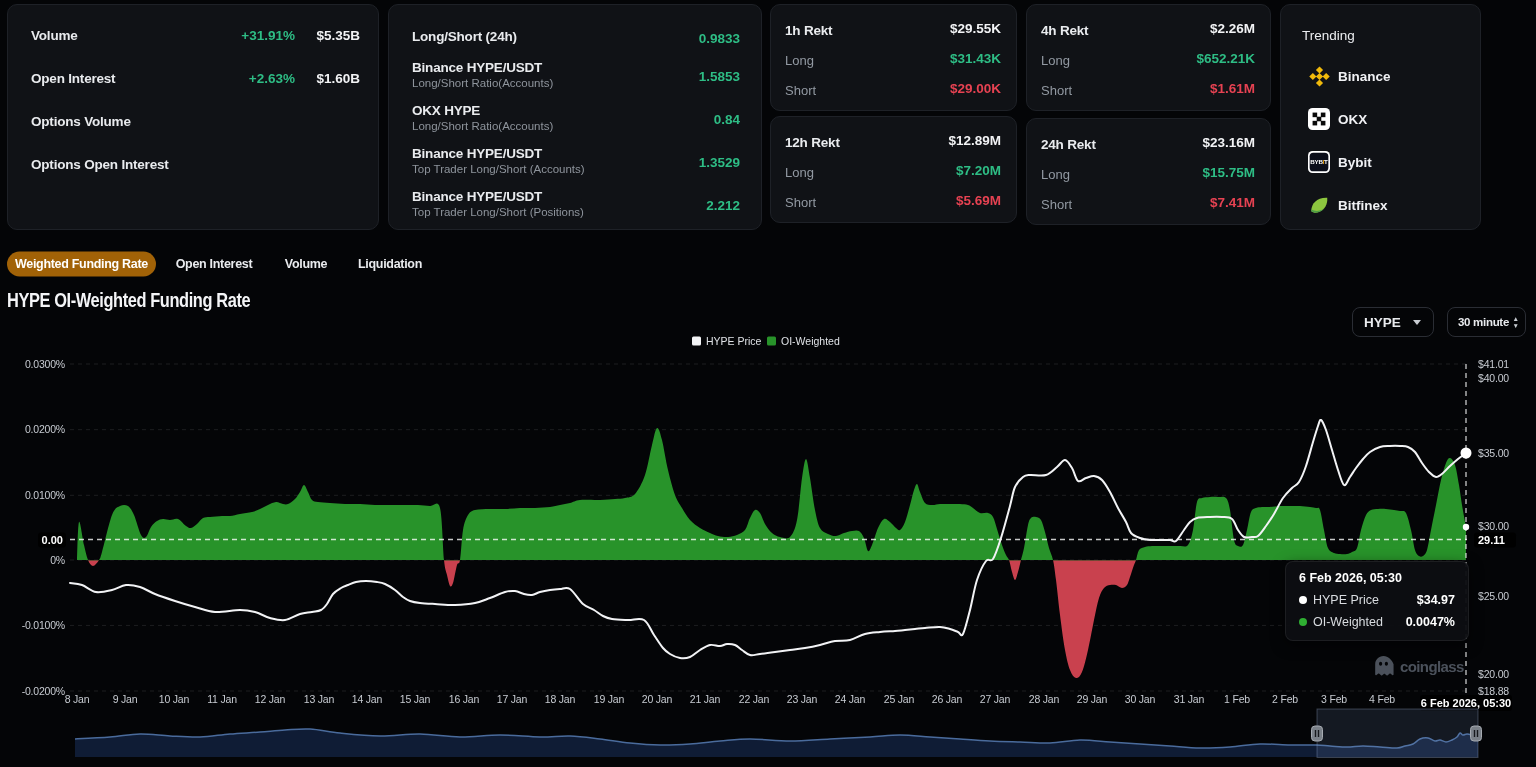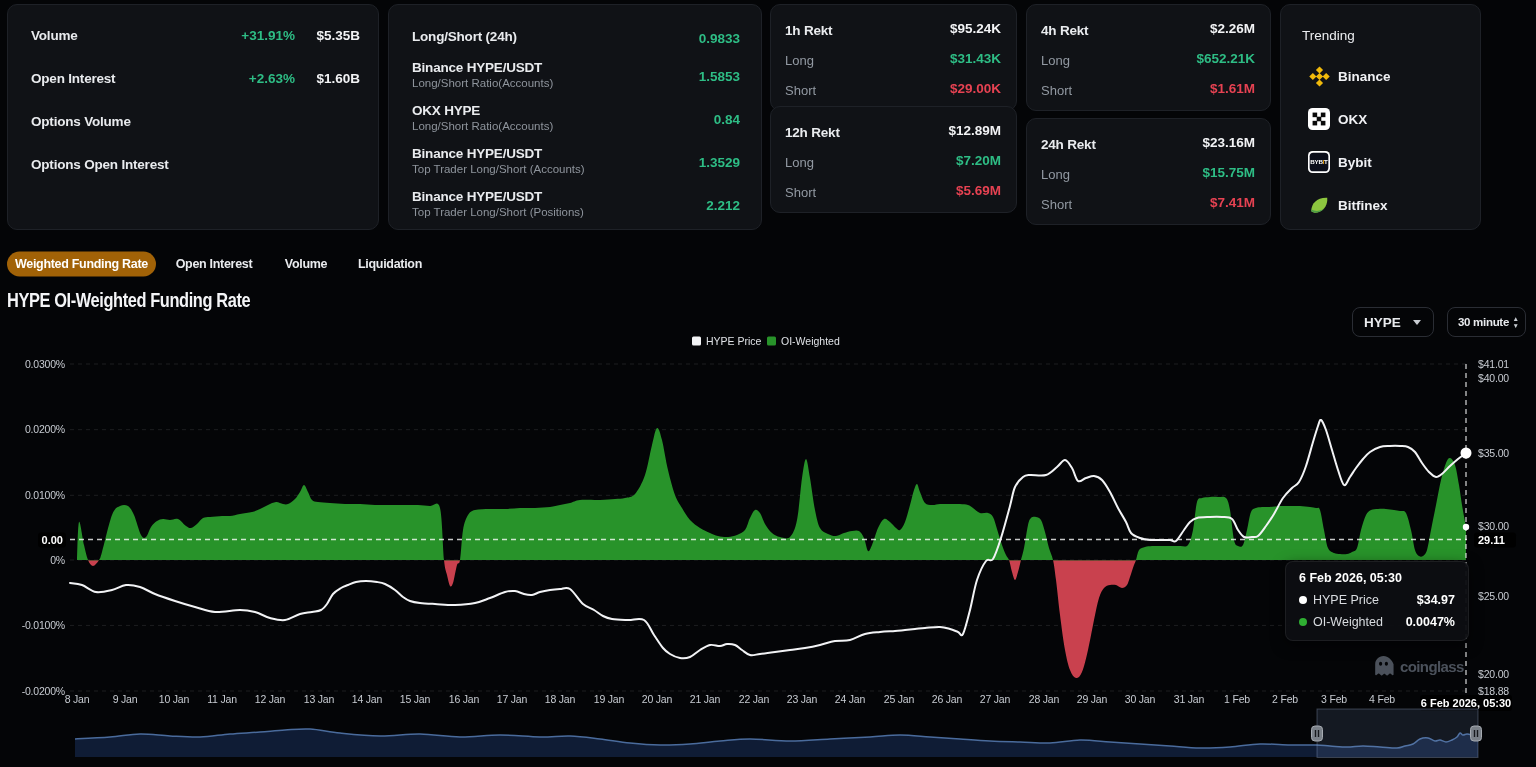--- a/index.html
+++ b/index.html
@@ -188,30 +188,30 @@
     </div>
     <div class="prow2" style="top:184px">
       <div>
         <div class="lbl">Binance HYPE/USDT</div>
         <div class="sub">Top Trader Long/Short (Positions)</div>
       </div>
       <span class="tv">2.212</span>
     </div>
   </div>
 <div class="panel" style="left:770px;top:4px;width:247px;height:107px">
-    <div class="rrow" style="top:16px"><span class="lbl">1h Rekt</span><span class="rv w">$95.24K</span></div>
+    <div class="rrow" style="top:16px"><span class="lbl">1h Rekt</span><span class="rv w">$29.55K</span></div>
     <div class="rrow" style="top:46px"><span class="sub2">Long</span><span class="rv g">$31.43K</span></div>
     <div class="rrow" style="top:76px"><span class="sub2">Short</span><span class="rv r">$29.00K</span></div>
   </div>
 <div class="panel" style="left:1026px;top:4px;width:245px;height:107px">
     <div class="rrow" style="top:16px"><span class="lbl">4h Rekt</span><span class="rv w">$2.26M</span></div>
     <div class="rrow" style="top:46px"><span class="sub2">Long</span><span class="rv g">$652.21K</span></div>
     <div class="rrow" style="top:76px"><span class="sub2">Short</span><span class="rv r">$1.61M</span></div>
   </div>
-<div class="panel" style="left:770px;top:106px;width:247px;height:107px">
+<div class="panel" style="left:770px;top:116px;width:247px;height:107px">
     <div class="rrow" style="top:16px"><span class="lbl">12h Rekt</span><span class="rv w">$12.89M</span></div>
     <div class="rrow" style="top:46px"><span class="sub2">Long</span><span class="rv g">$7.20M</span></div>
     <div class="rrow" style="top:76px"><span class="sub2">Short</span><span class="rv r">$5.69M</span></div>
   </div>
 <div class="panel" style="left:1026px;top:118px;width:245px;height:107px">
     <div class="rrow" style="top:16px"><span class="lbl">24h Rekt</span><span class="rv w">$23.16M</span></div>
     <div class="rrow" style="top:46px"><span class="sub2">Long</span><span class="rv g">$15.75M</span></div>
     <div class="rrow" style="top:76px"><span class="sub2">Short</span><span class="rv r">$7.41M</span></div>
   </div>
 <div class="panel" style="left:1280px;top:4px;width:201px;height:226px">

